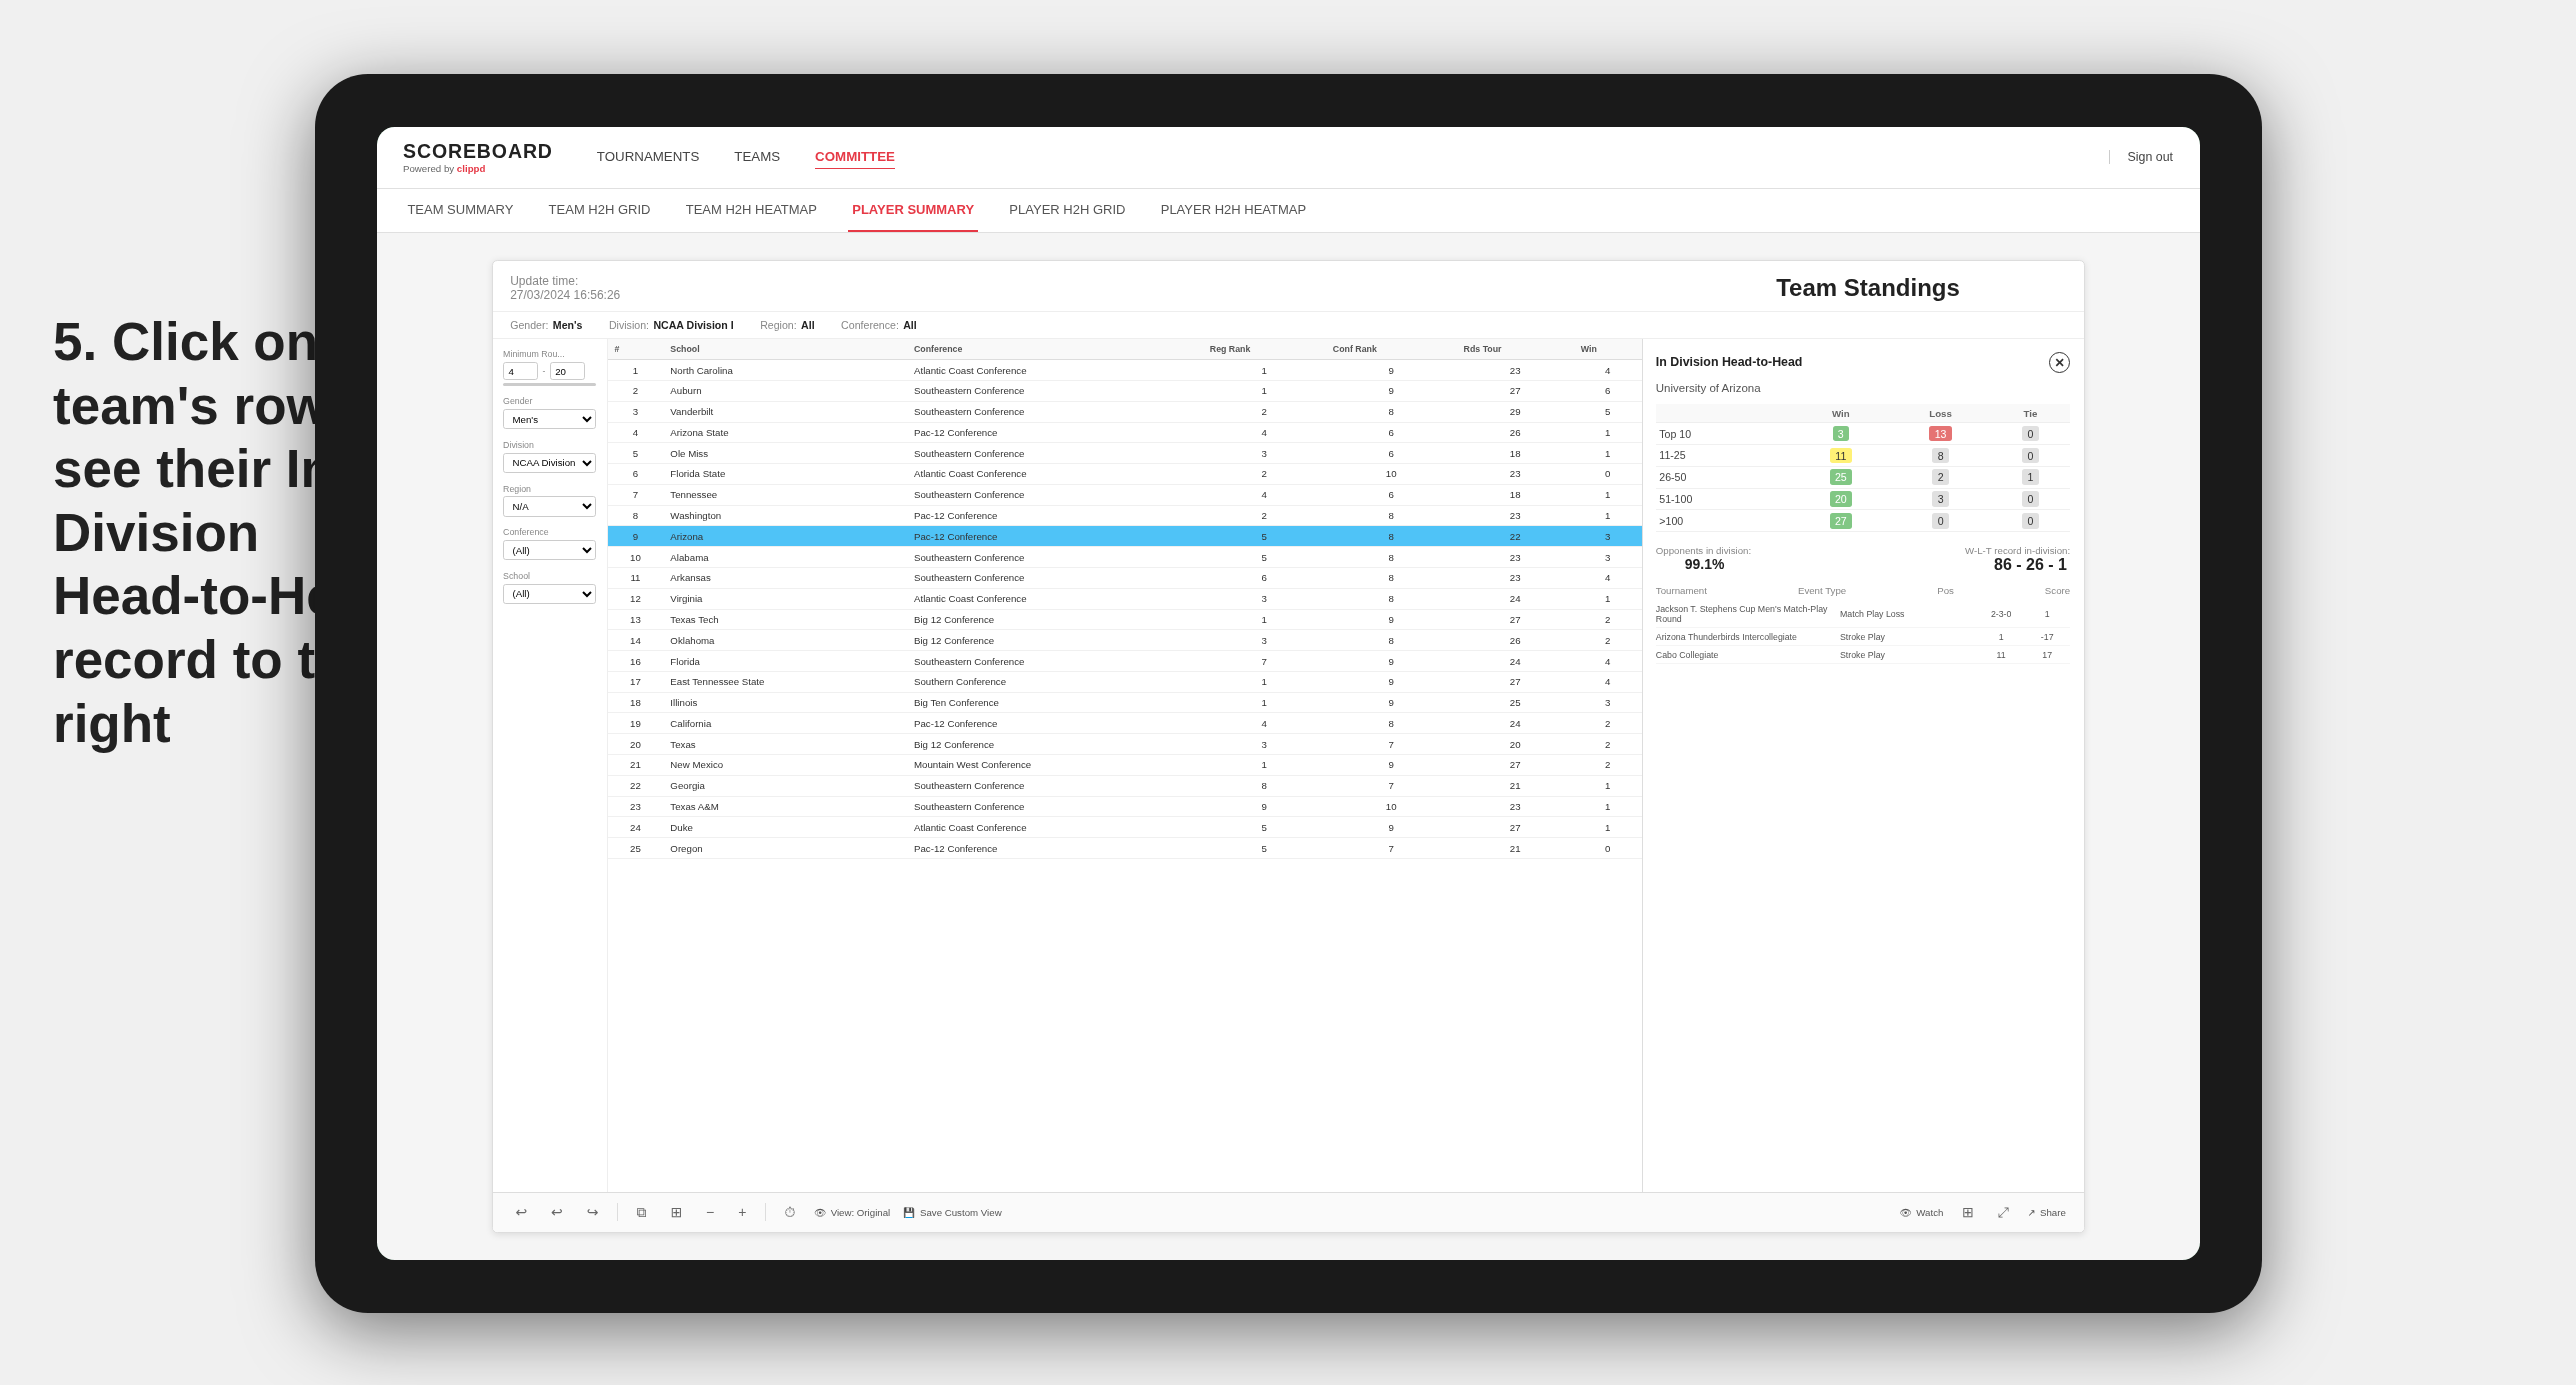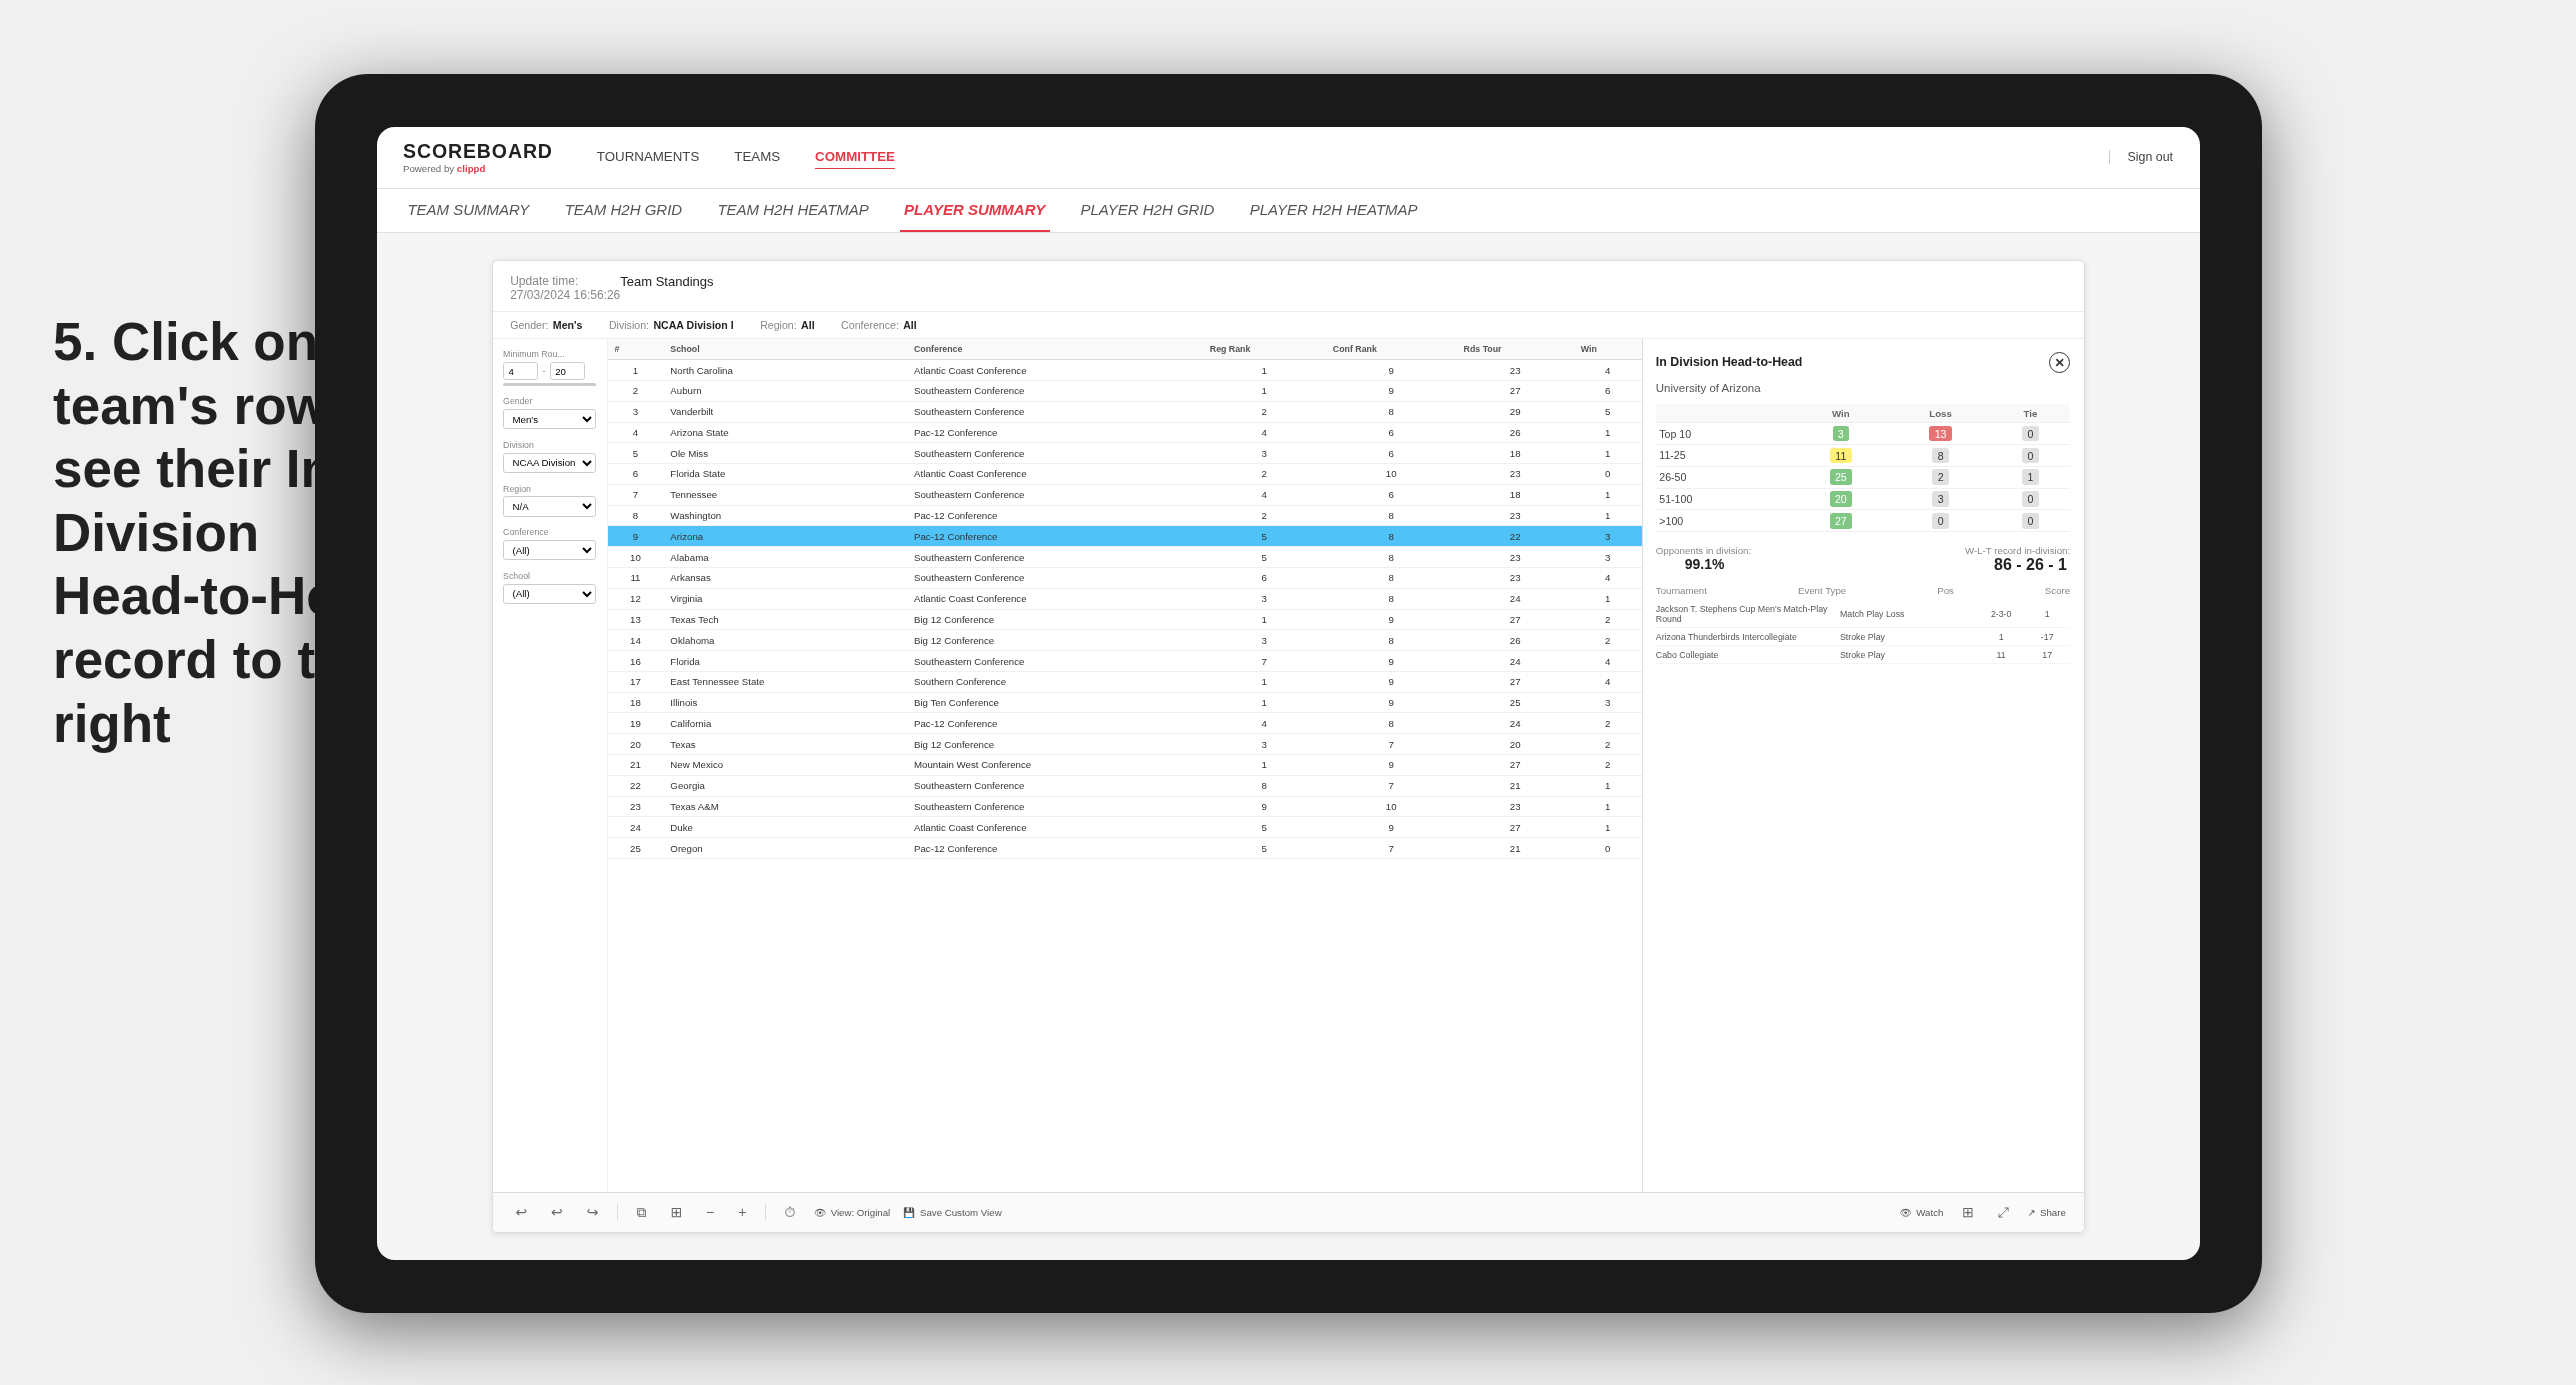--- a/index.html
+++ b/index.html
@@ -103,29 +103,28 @@
       background: #fff;
       border-bottom: 1.8px solid #e0e0e0;
       padding: 0 26.5px;
       height: 44px;
       display: flex;
       align-items: center;
       gap: 26.5px;
     }
 
     .sub-nav-link {
-      font-size: 15px;
+      font-size: 13px;
       color: #555;
       cursor: pointer;
       padding: 0 4.4px;
       height: 100%;
       display: flex;
       align-items: center;
       border-bottom: 2.7px solid transparent;
-      font-style: italic;
     }
 
     .sub-nav-link.active {
       color: #e63946;
       border-bottom: 2.7px solid #e63946;
       font-weight: bold;
     }
 
     
     .main-content {
@@ -156,24 +155,24 @@
       justify-content: space-between;
       align-items: flex-start;
     }
 
     .update-time {
       font-size: 12px;
       color: #888;
     }
 
     .panel-title {
-      font-size: 13px;
-      font-weight: normal;
+      font-size: 24px;
+      font-weight: bold;
       color: #222;
-      text-align: left;
+      text-align: right;
       flex: 1;
     }
 
     .filters-row {
       padding: 7px 17.7px;
       display: flex;
       gap: 26.5px;
       font-size: 10.6px;
       color: #555;
       border-bottom: 0.9px solid #eee;

